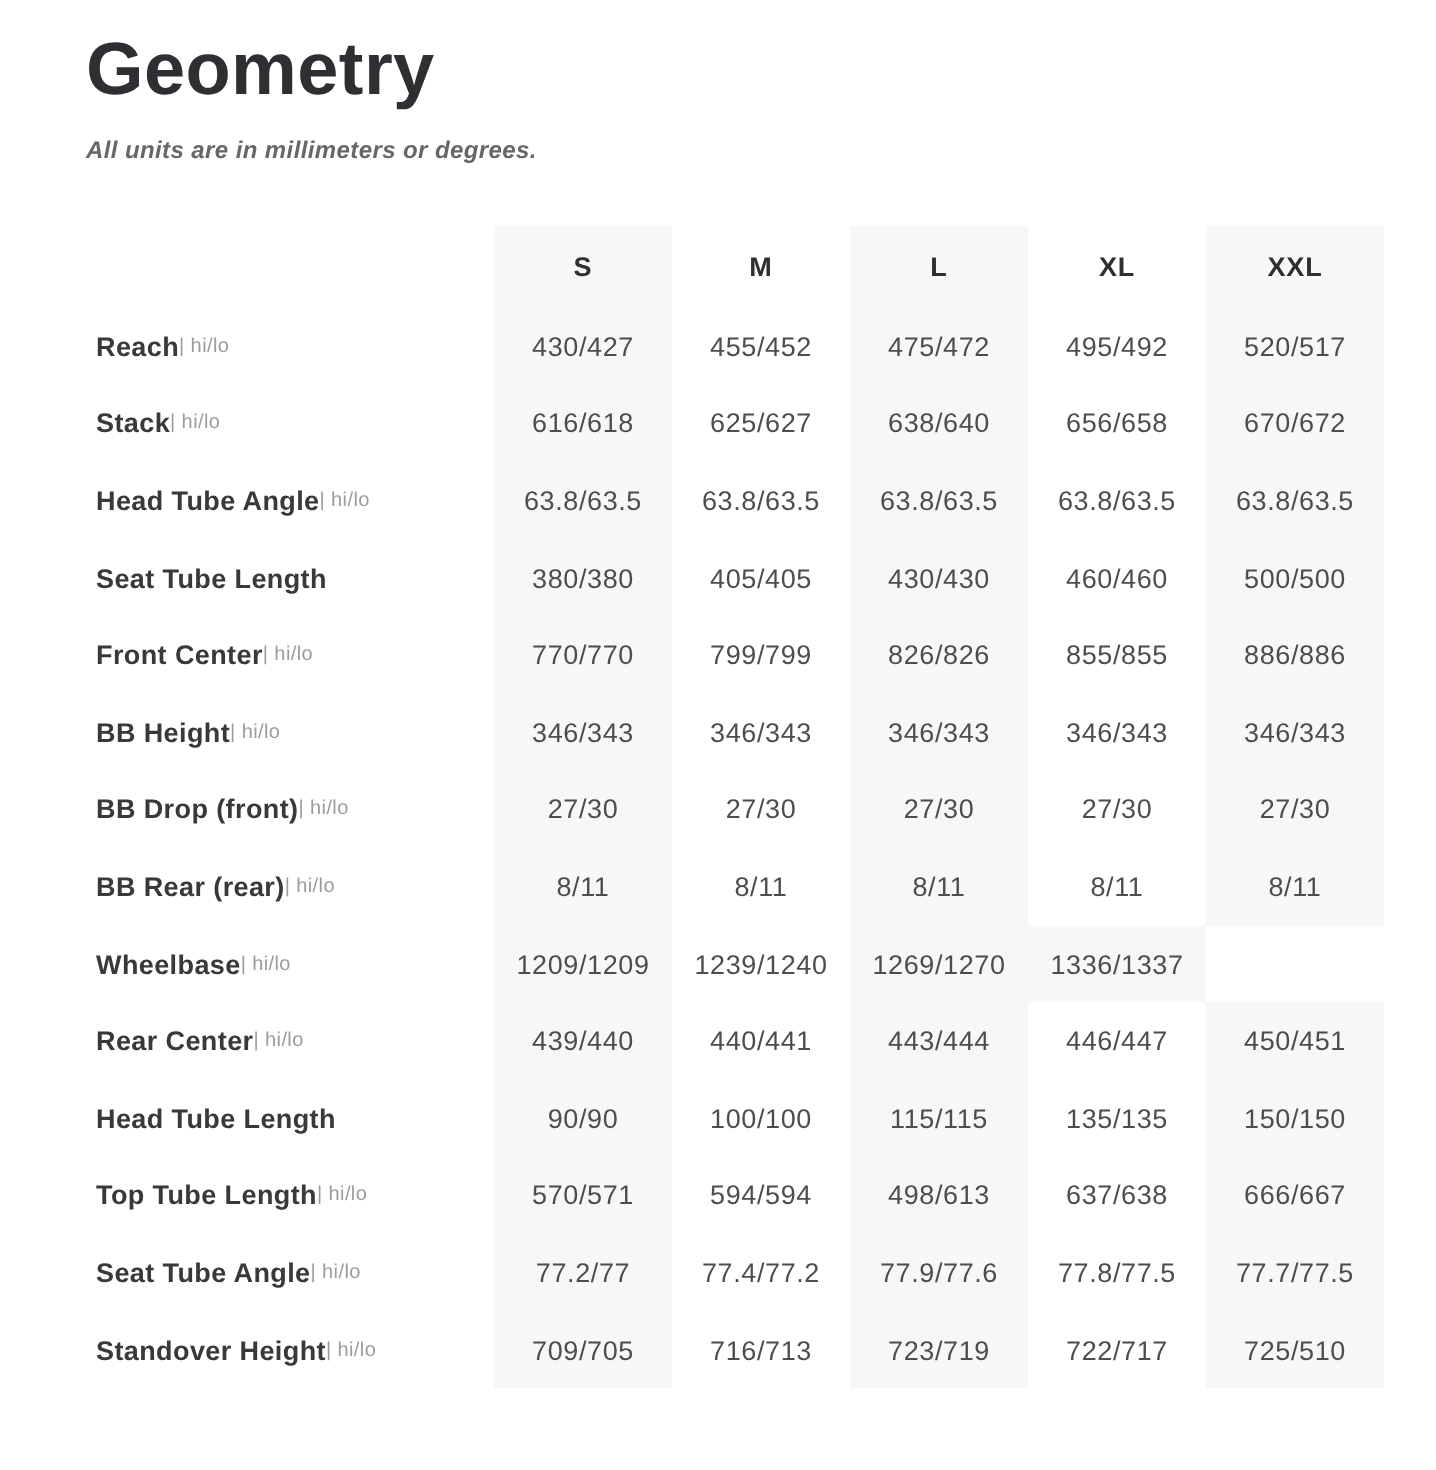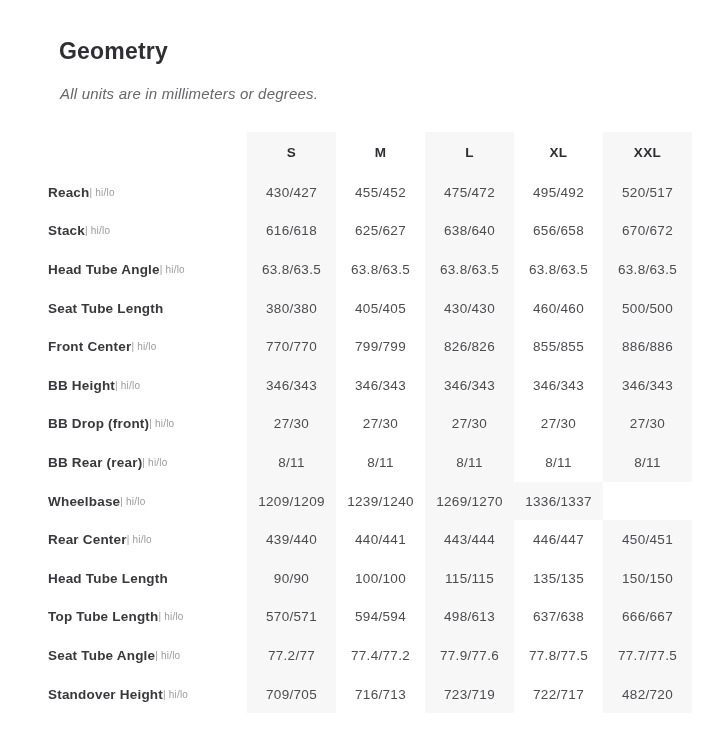--- a/index.html
+++ b/index.html
@@ -10,36 +10,37 @@
   }
   .page {
     width: 718px;
     height: 735px;
     background: #ffffff;
     box-sizing: border-box;
     padding-left: 43px;
     overflow: hidden;
   }
   .page-title {
-    margin: 16px;
+    margin: 0;
     padding-top: 17px;
-    font-size: 23px;
+    font-size: 37px;
     line-height: 36px;
     font-weight: 700;
     color: var(--title-text, #2e2e33);
     letter-spacing: 0.2px;
   }
   .page-subtitle {
-    margin: 17px;
+    margin: 0;
     margin-top: 13px;
-    font-size: 15px;
+    font-size: 12px;
     line-height: 18px;
     font-style: italic;
     color: var(--muted-subtitle, #66666b);
     letter-spacing: 0.2px;
+    font-weight: bold;
   }
   .geo-table {
     margin-top: 29px;
     width: 649px;
   }
   .g-row {
     display: grid;
     grid-template-columns: 204px repeat(5, 89px);
     height: 38.6px;
     align-items: center;
@@ -246,16 +247,16 @@
       </div>
       <div class="g-row">
         <div class="cell label-cell">
           <span class="row-label">Standover Height</span>
           <span class="hilo"> | hi/lo</span>
         </div>
         <div class="cell val stripe">709/705</div>
         <div class="cell val">716/713</div>
         <div class="cell val stripe">723/719</div>
         <div class="cell val">722/717</div>
-        <div class="cell val stripe">482/720</div>
+        <div class="cell val stripe">725/510</div>
       </div>
     </div>
 </div>
 
 </body></html>

